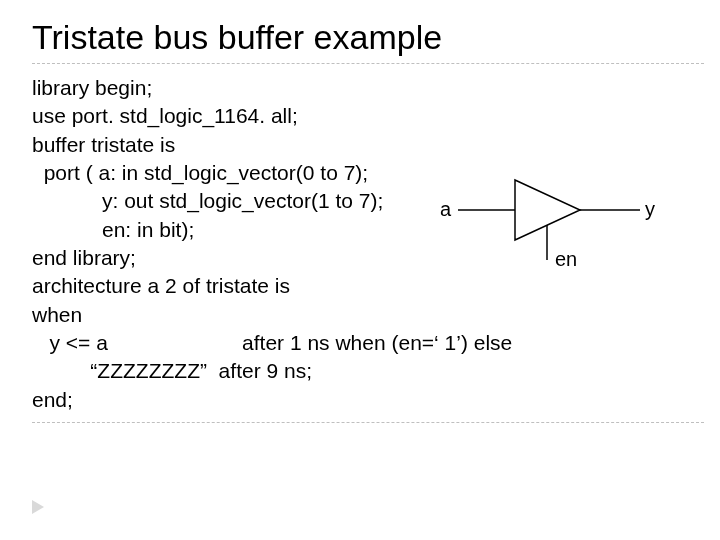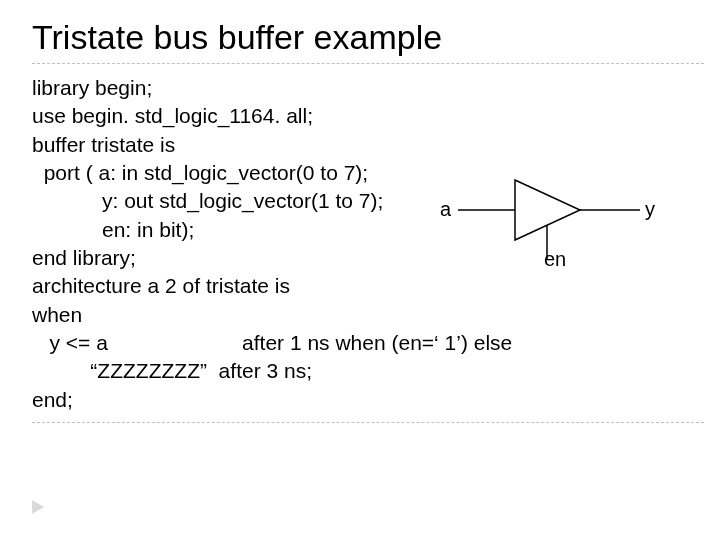--- a/index.html
+++ b/index.html
@@ -64,48 +64,48 @@
 </style>
 </head>
 <body>
 
 <div class="slide">
 
   <h1 class="title">Tristate bus buffer example</h1>
   <hr class="rule">
 
   <div class="code"><span>library begin;</span>
-<span>use begin. std_logic_1164. all;</span>
+<span>use port. std_logic_1164. all;</span>
 <span>buffer tristate is</span>
 <span>  port ( a: in std_logic_vector(0 to 7);</span>
 <span>            y: out std_logic_vector(1 to 7);</span>
 <span>            en: in bit);</span>
 <span>end library;</span>
 <span>architecture a 2 of tristate is</span>
 <span>when</span>
 <span>   y &lt;= a                       after 1 ns when (en=‘ 1’) else</span>
-<span>          “ZZZZZZZZ”  after 3 ns;</span>
+<span>          “ZZZZZZZZ”  after 9 ns;</span>
 <span>end;</span></div>
 
   <hr class="rule bottom">
 
   <div class="diagram">
     <svg viewBox="0 0 230 110">
 
       <line x1="18" y1="40" x2="75" y2="40" stroke="#000" stroke-width="1.5"></line>
 
       <polygon points="75,10 75,70 140,40" fill="#fff" stroke="#000" stroke-width="1.5"></polygon>
 
       <line x1="140" y1="40" x2="200" y2="40" stroke="#000" stroke-width="1.5"></line>
 
       <line x1="107" y1="55" x2="107" y2="90" stroke="#000" stroke-width="1.5"></line>
     </svg>
     <span class="dlabel" style="left:0px; top:28px;">a</span>
     <span class="dlabel" style="left:205px; top:28px;">y</span>
-    <span class="dlabel" style="left:104px; top:78px;">en</span>
+    <span class="dlabel" style="left:115px; top:78px;">en</span>
   </div>
 
   <div class="marker">
     <svg width="16" height="14" viewBox="0 0 16 14">
       <polygon points="0,0 0,14 12,7" fill="#d9d9d9"></polygon>
     </svg>
   </div>
 
 </div>
 

